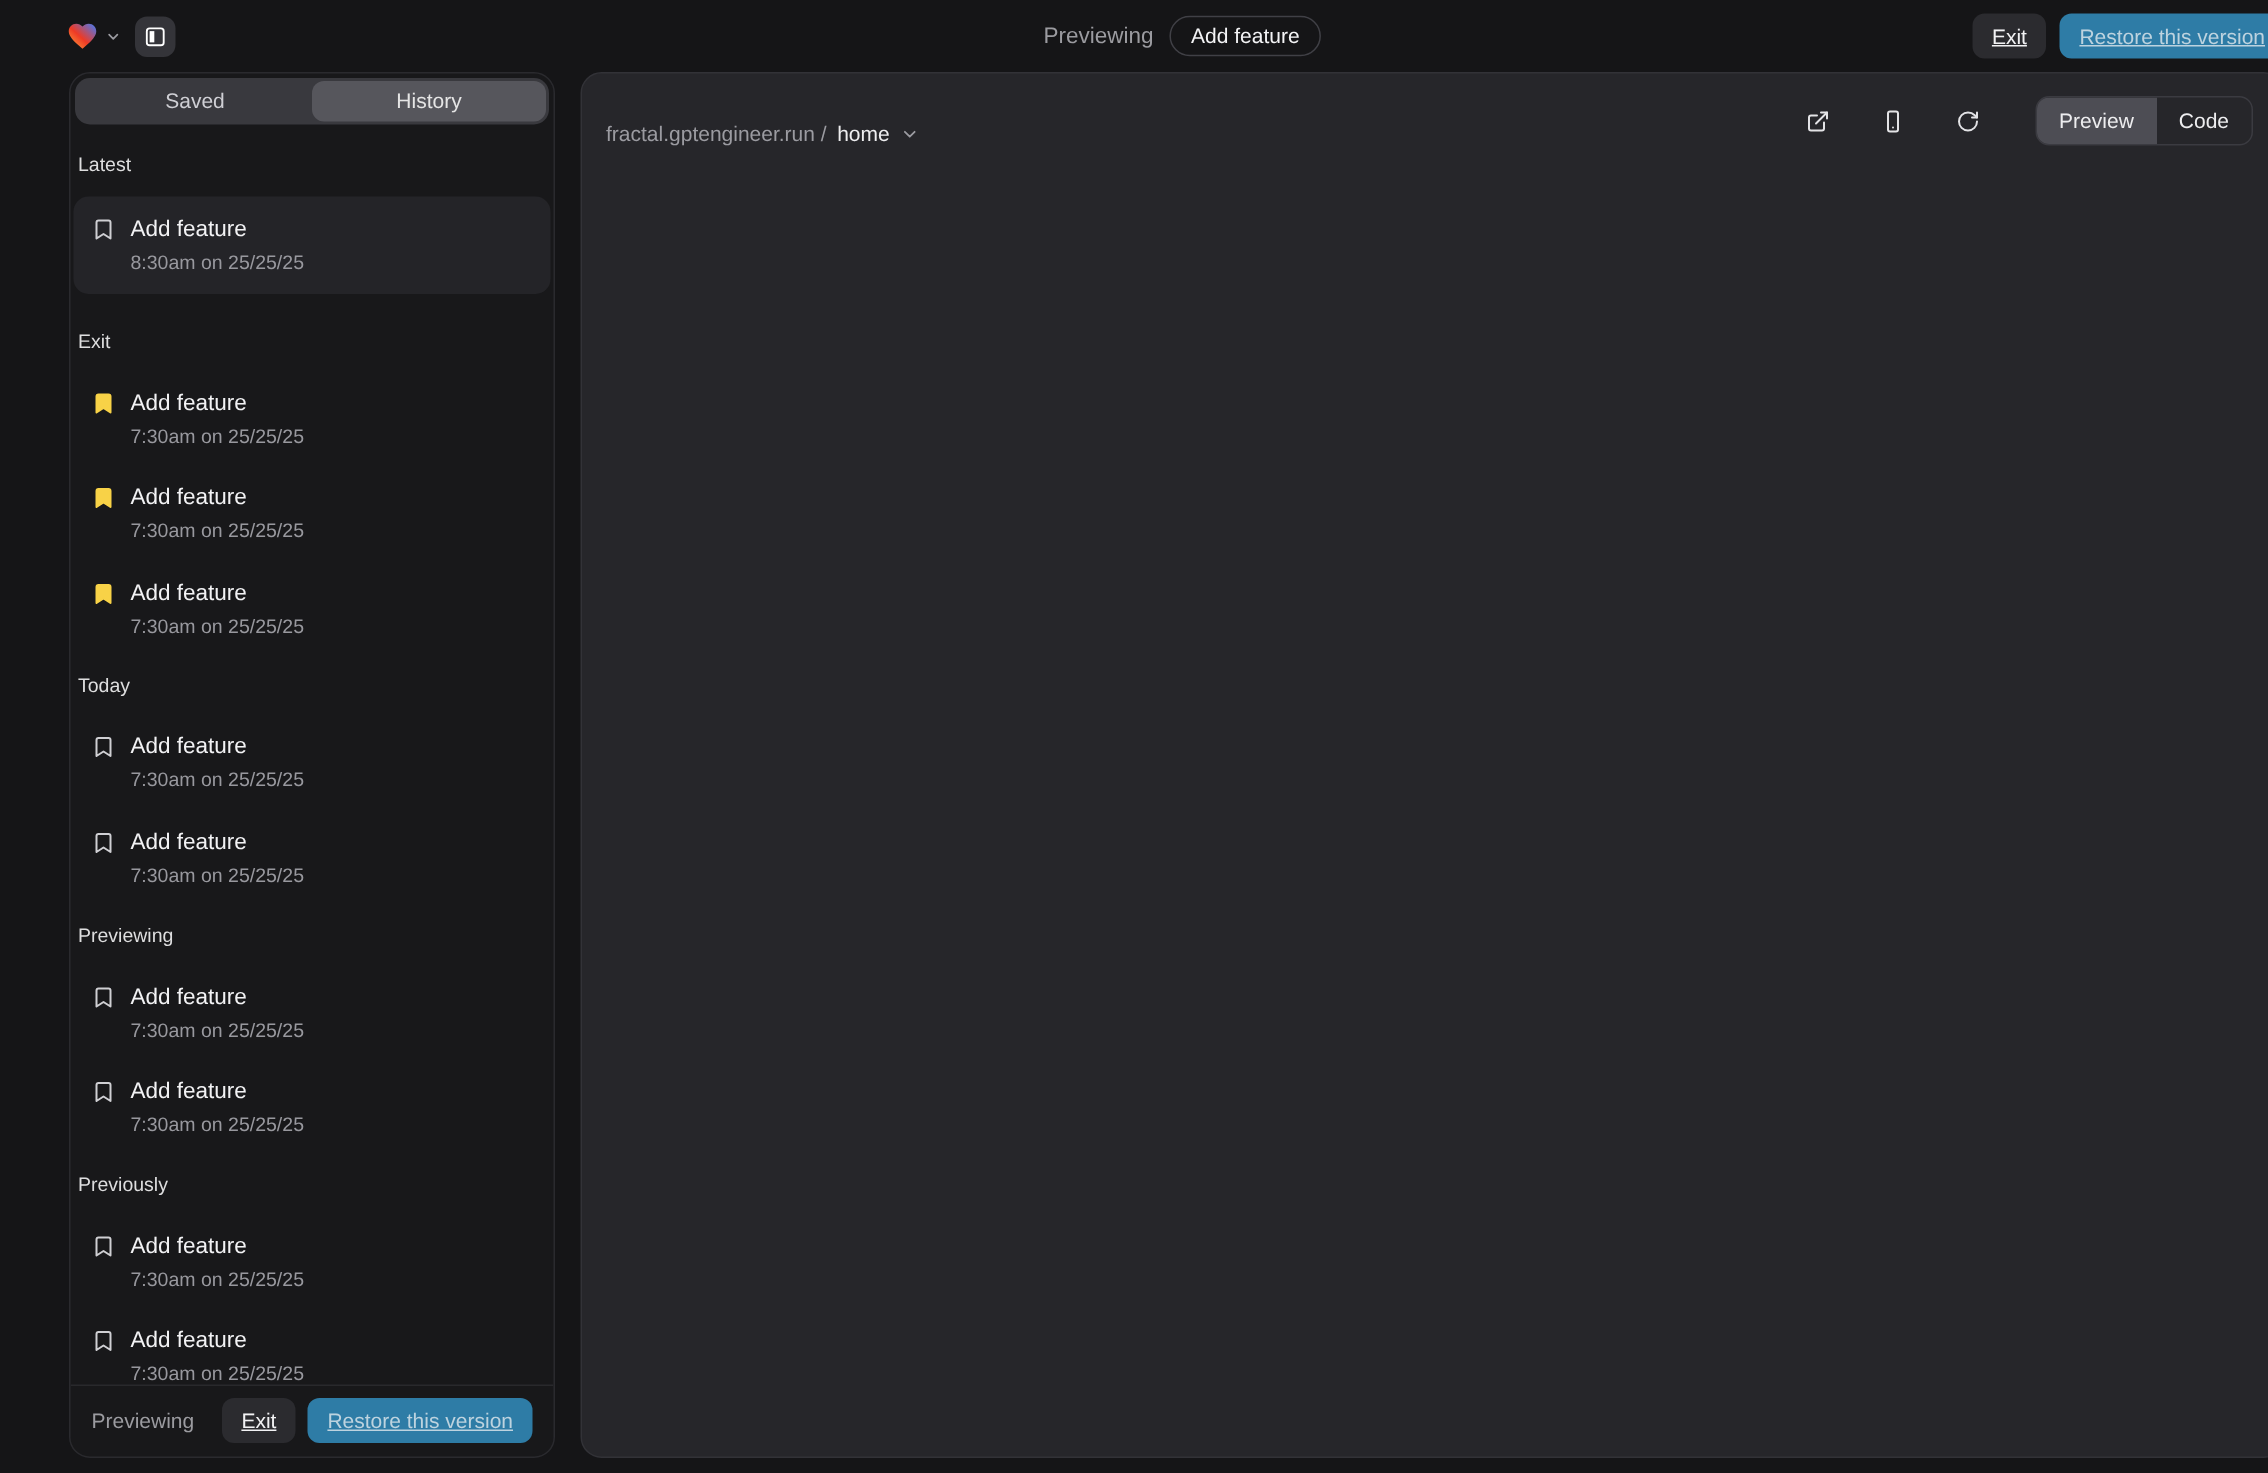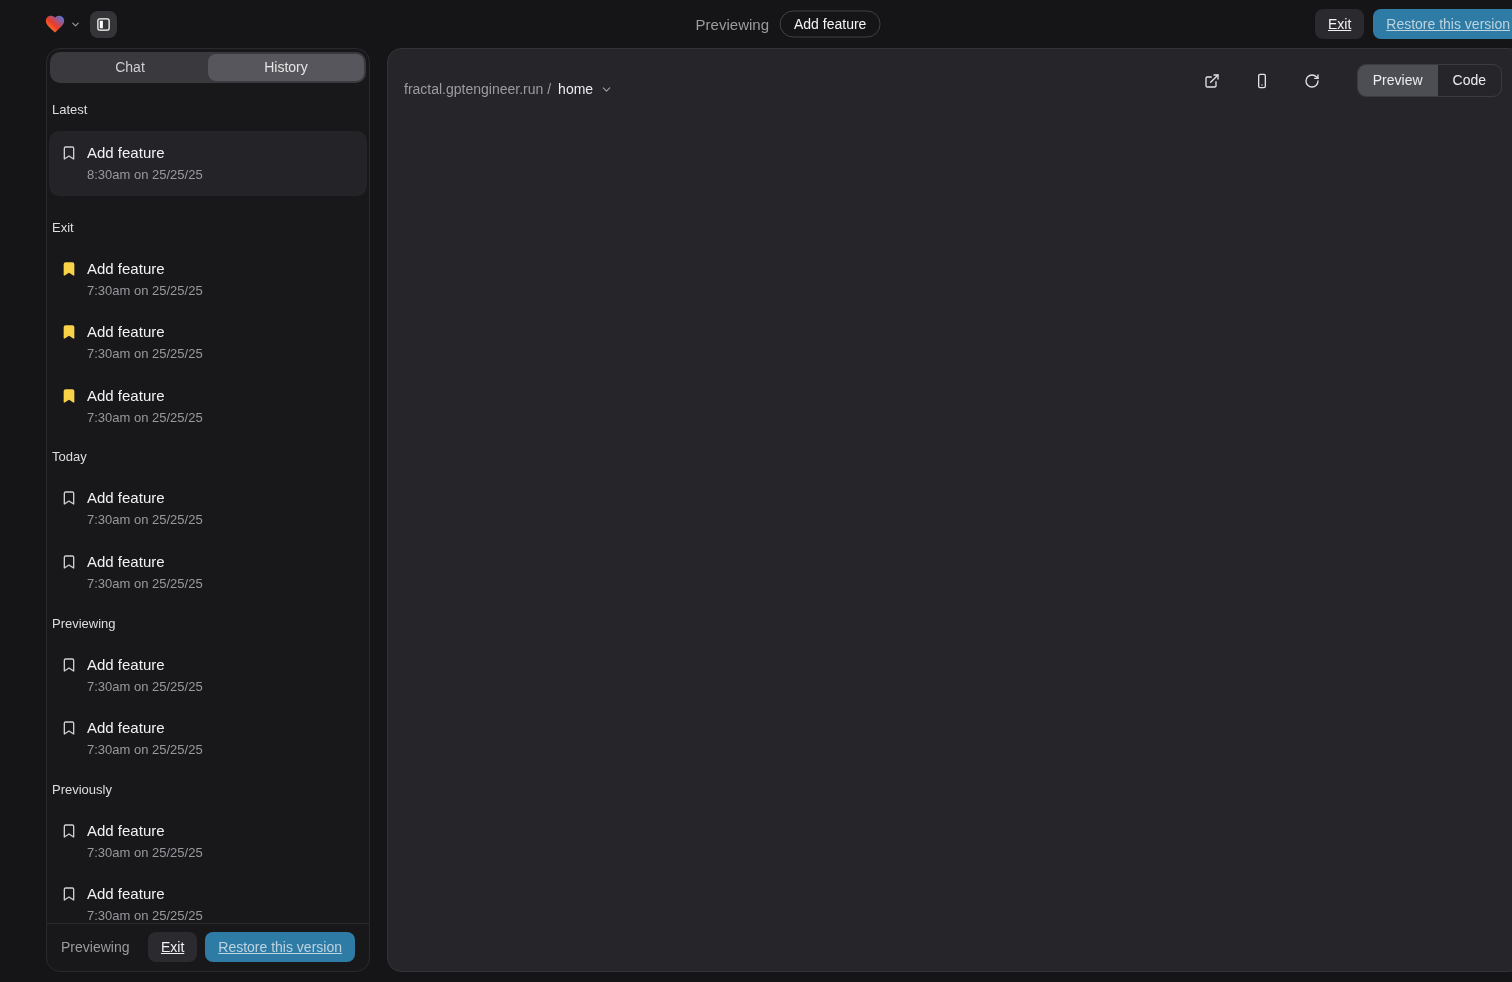--- a/index.html
+++ b/index.html
@@ -114,21 +114,21 @@
     <div class="topbar-right">
       <button class="btn btn-exit">Exit</button>
       <button class="btn btn-restore">Restore this version</button>
     </div>
   </header>
 
   <div class="content">
 
     <aside class="sidebar">
       <div class="seg-tabs">
-          <button class="seg-tab">Chat</button>
+          <button class="seg-tab">Saved</button>
           <button class="seg-tab active">History</button>
         </div>
       <div class="history-list">
           <div class="h-section-label">Latest</div>
           <div class="h-item card">
             <span class="bm">
     <svg class="bm-outline" width="16" height="16" viewBox="0 0 24 24" fill="none" stroke="#cfcfd3" stroke-width="2" stroke-linecap="round" stroke-linejoin="round">
       <path d="M19 21l-7-4.5L5 21V5a2 2 0 0 1 2-2h10a2 2 0 0 1 2 2z"></path>
     </svg>
 

